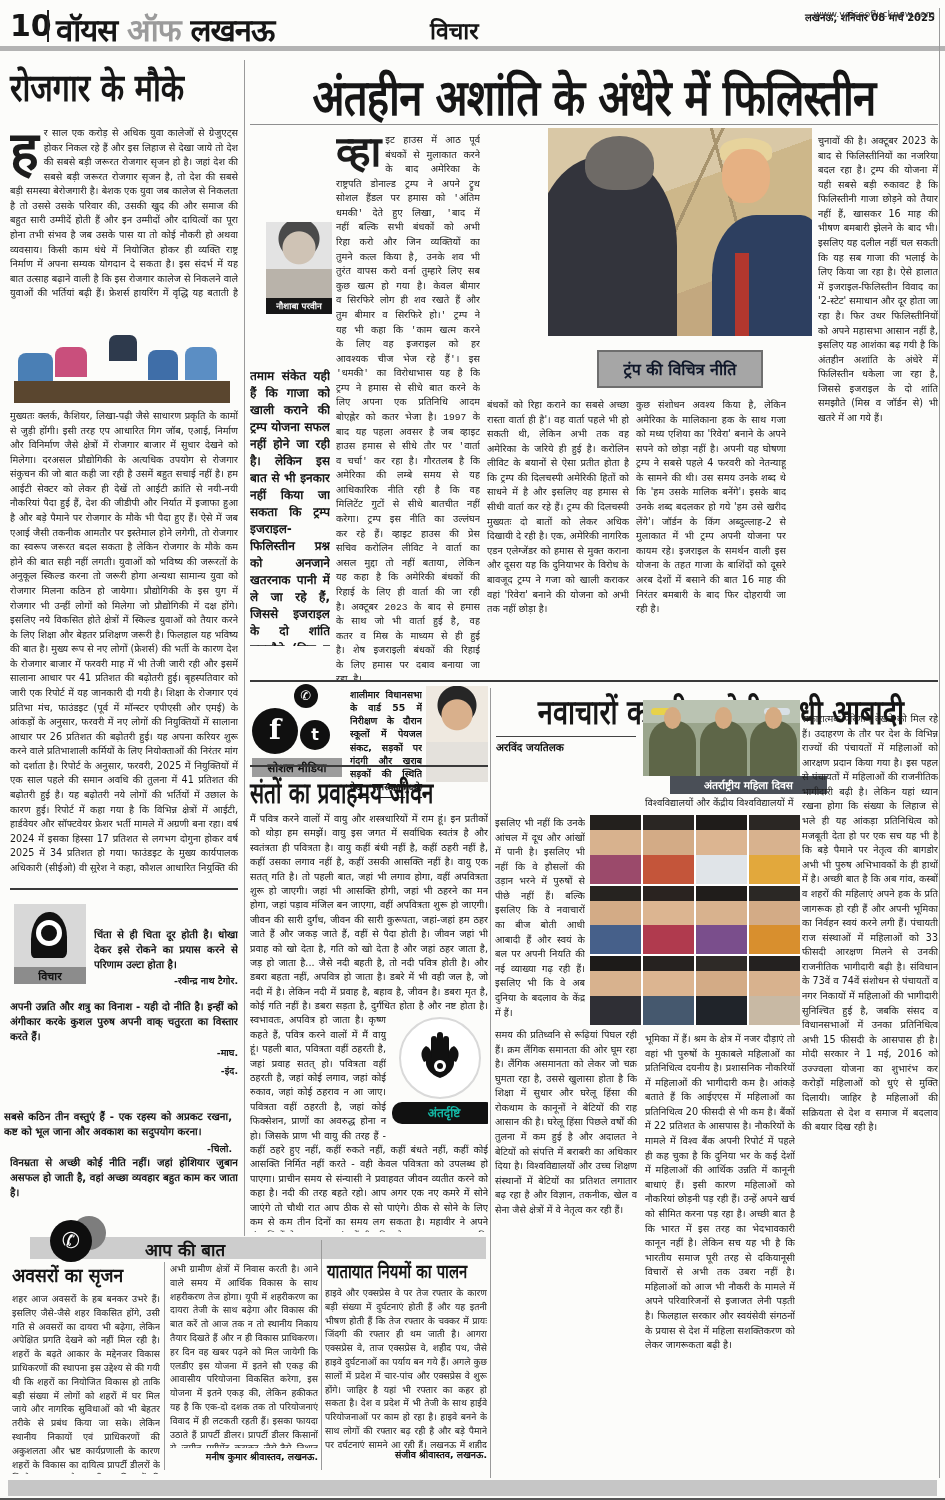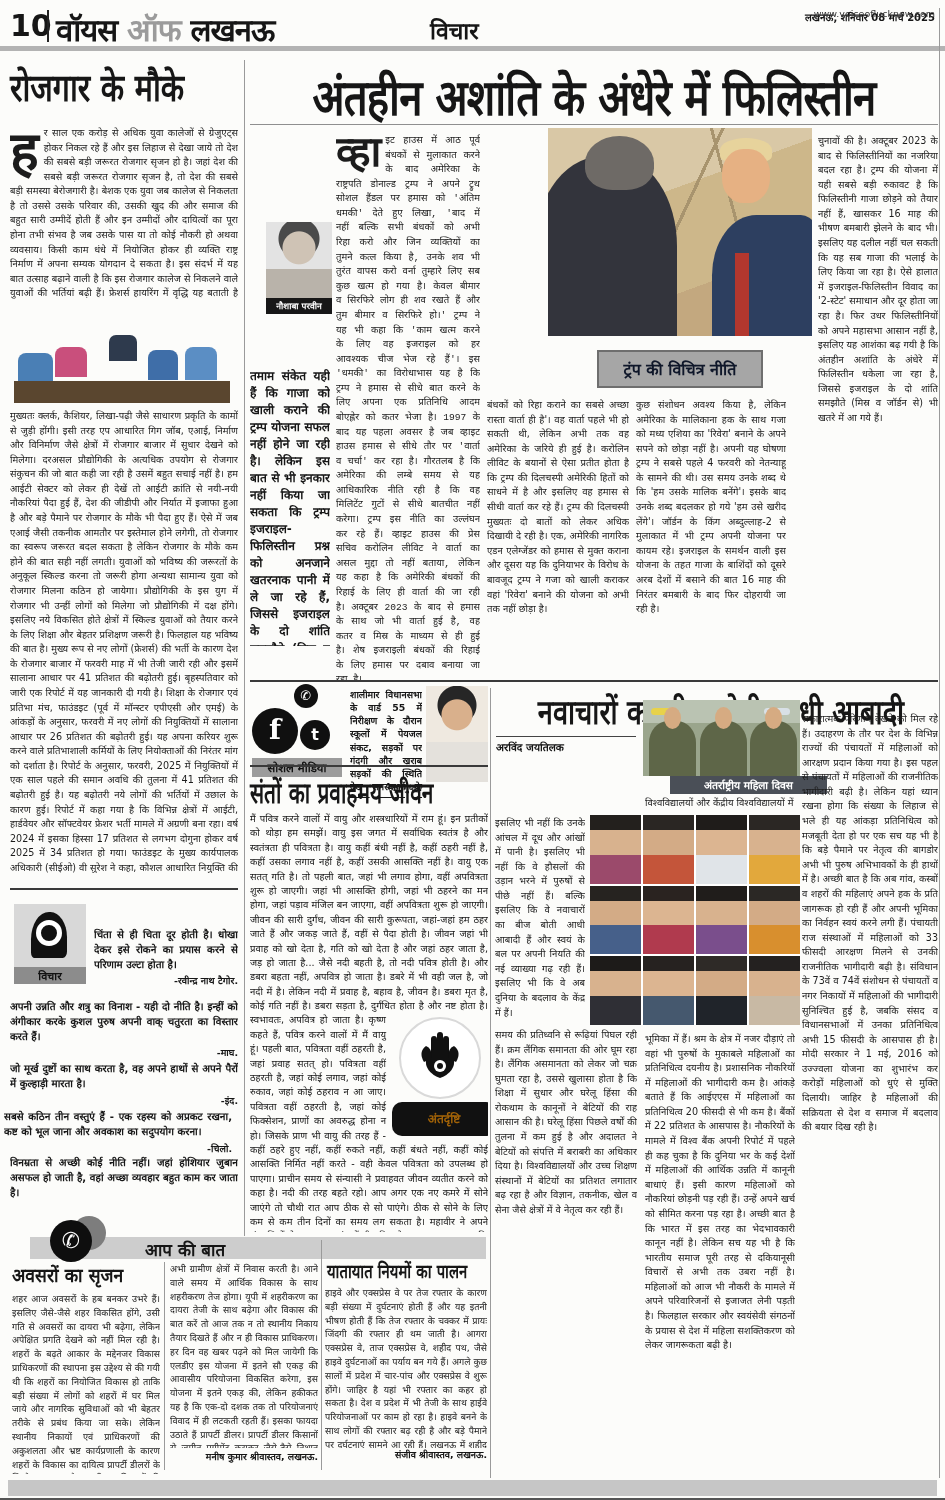--- a/index.html
+++ b/index.html
@@ -102,21 +102,21 @@
   #social-attrib{left:350px;top:782px;width:72px;font-size:8.8px;font-weight:bold;text-align:right;}
   #rekha-photo{left:426px;top:686px;width:62px;height:96px;background:
       radial-gradient(circle 15px at 50% 30%,#d9b08c 0 15px,transparent 16px),
       radial-gradient(circle 19px at 50% 20%,#262626 0 19px,transparent 20px),
       linear-gradient(180deg,#efe9e0 0 58%,#e4e1dc 58% 100%);}
   #saints-rule{left:250px;top:765px;width:238px;height:2px;background:#3a3a3a;}
   #saints-headline{left:250px;top:772px;font-size:29px;font-weight:800;white-space:nowrap;transform:scaleX(.72);transform-origin:left;}
   #saints-body{left:250px;top:812px;width:238px;height:420px;font-size:9.6px;line-height:1.5;text-align:justify;overflow:hidden;}
   #insight{float:right;width:96px;height:112px;margin:4px 0 2px 6px;text-align:center;}
   #insight .circ{width:78px;height:78px;margin:0 auto;border:2px solid #d9d9d9;border-radius:50%;display:flex;align-items:center;justify-content:center;background:#fff;}
-  #insight .pill{margin:3px auto 0;width:104px;background:#111;color:#a16207;border-radius:10px;font-size:12px;font-weight:bold;padding:8px 0;}
+  #insight .pill{margin:3px auto 0;width:104px;background:#111;color:#14b8a6;border-radius:10px;font-size:12px;font-weight:bold;padding:2px 0;}
 
   
   #women-rule{left:250px;top:680px;width:688px;height:2px;background:#3a3a3a;}
   #women-headline{left:493px;top:688px;width:448px;text-align:center;font-size:34px;font-weight:800;
       white-space:nowrap;transform:scaleX(.8);transform-origin:center;}
   #women-byline{left:496px;top:736px;width:140px;font-size:10.5px;font-weight:800;border-top:1px solid #444;padding-top:3px;}
   #pilots-photo{left:643px;top:700px;width:157px;height:76px;background:linear-gradient(180deg,#bac3b2 0 30%,#9aa58c 30% 100%);overflow:hidden;}
   .pil{position:absolute;bottom:0;width:30%;height:72%;background:#5e6648;border-radius:40% 40% 0 0;}
   .pil:before{content:"";position:absolute;left:32%;top:-26%;width:36%;height:40%;background:#d6ab82;border-radius:50%;}
   #pil1{left:4%;} #pil2{left:36%;} #pil3{left:68%;}
@@ -208,21 +208,20 @@
   </div>
   <div class="abs quote" id="q1">
     <span>चिंता से ही चिता दूर होती है। धोखा देकर इसे रोकने का प्रयास करने से परिणाम उल्टा होता है।</span>
     <div class="quote-author">-रवीन्द्र नाथ टैगोर.</div>
   </div>
   <div class="abs quote" id="q2">
     <span>अपनी उन्नति और शत्रु का विनाश - यही दो नीति है। इन्हीं को अंगीकार करके कुशल पुरुष अपनी वाक् चतुरता का विस्तार करते हैं।</span>
     <div class="quote-author">-माघ.</div>
   </div>
   <div class="abs quote" id="q3">
-    <span>जो मूर्ख दुष्टों का साथ करता है, वह अपने हाथों से अपने पैरों में कुल्हाड़ी मारता है।</span>
     <div class="quote-author">-इंद.</div>
   </div>
   <div class="abs quote" id="q4">
     <span>सबसे कठिन तीन वस्तुएं हैं - एक रहस्य को अप्रकट रखना, कष्ट को भूल जाना और अवकाश का सदुपयोग करना।</span>
     <div class="quote-author">-चिलो.</div>
   </div>
   <div class="abs quote" id="q5">
     <span>विनम्रता से अच्छी कोई नीति नहीं। जहां होशियार जुबान असफल हो जाती है, वहां अच्छा व्यवहार बहुत काम कर जाता है।</span>
     
   </div>

